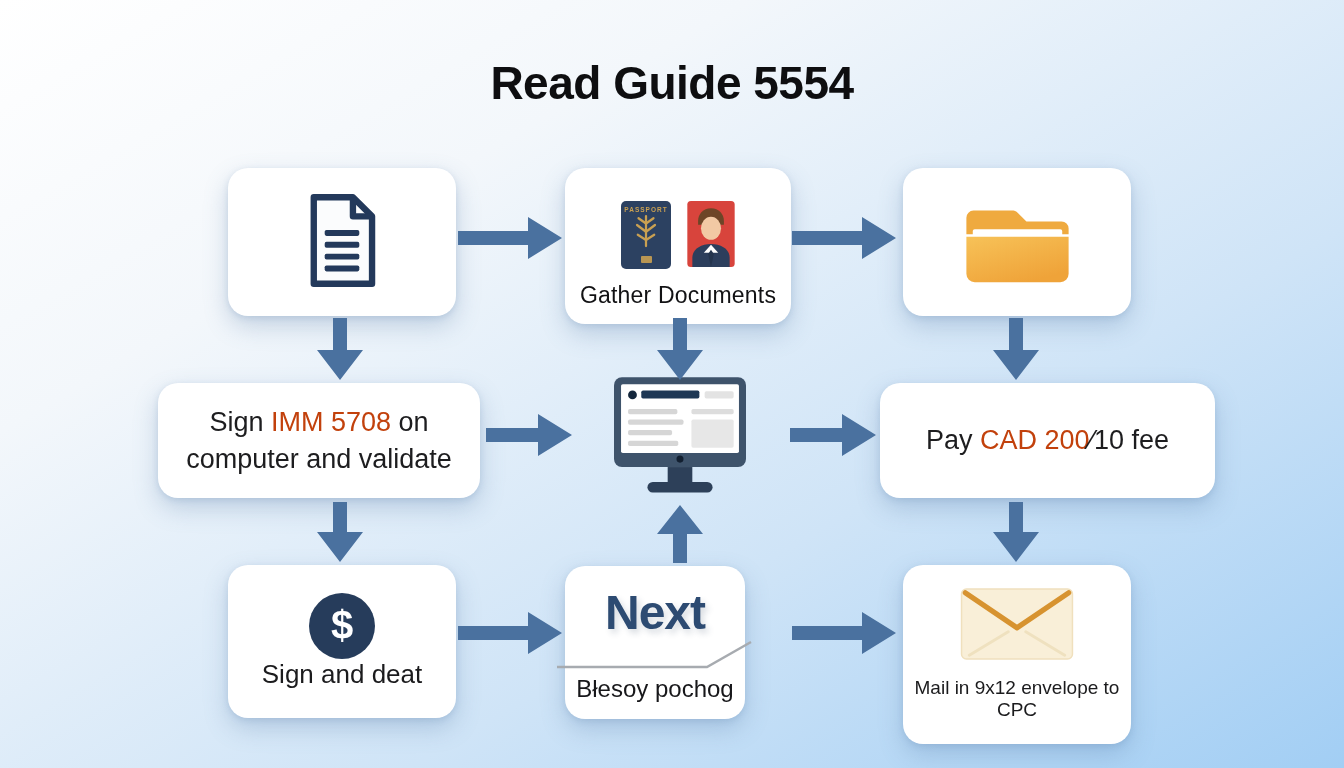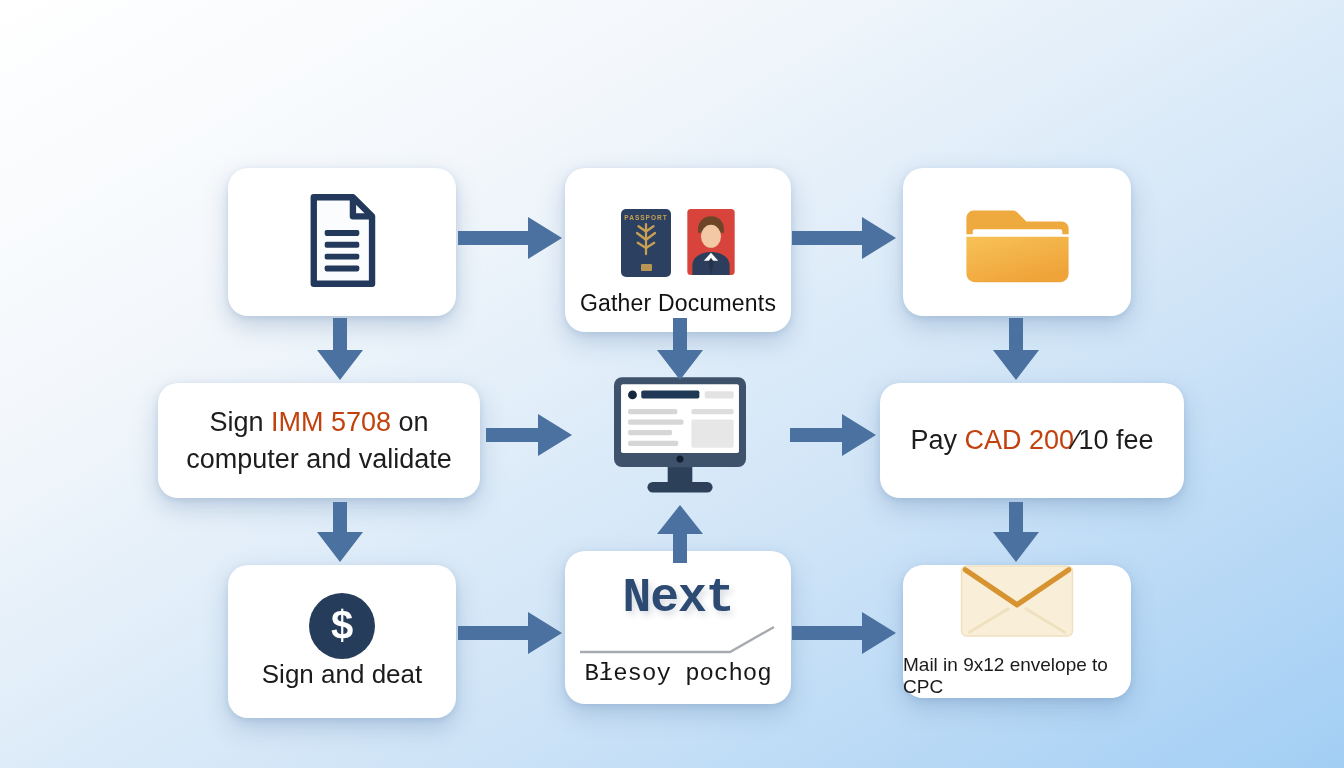--- a/index.html
+++ b/index.html
@@ -12,31 +12,31 @@
     position:absolute;left:0;right:0;top:56px;text-align:center;
     font-size:46px;font-weight:800;color:#0e0e10;letter-spacing:-0.5px;
   }
   .card{
     position:absolute;background:#ffffff;border-radius:20px;
     box-shadow:0 10px 24px rgba(90,125,170,0.30),0 2px 6px rgba(90,125,170,0.18);
     display:flex;flex-direction:column;align-items:center;justify-content:center;
   }
   
   .c-read{left:228px;top:168px;width:228px;height:148px;}
-  .c-gather{left:565px;top:168px;width:226px;height:148px;justify-content:flex-start;padding-top:16px;}
+  .c-gather{left:565px;top:168px;width:226px;height:148px;justify-content:flex-start;padding-top:8px;}
   .c-gather .icon-row{display:flex;gap:16px;margin-top:25px;align-items:flex-start;}
   .c-folder{left:903px;top:168px;width:228px;height:148px;}
   
   .c-fill{left:158px;top:383px;width:322px;height:115px;}
-  .c-pay{left:880px;top:383px;width:304px;height:115px;}
+  .c-pay{left:880px;top:383px;width:335px;height:115px;}
   .monitor-wrap{position:absolute;left:614px;top:377px;width:132px;height:122px;}
   
   .c-sign{left:228px;top:565px;width:228px;height:153px;}
-  .c-next{left:565px;top:551px;width:226px;height:153px;font-family:Liberation Mono, monospace;}
-  .c-mail{left:903px;top:565px;width:228px;height:133px;}
+  .c-next{left:565px;top:566px;width:180px;height:153px;}
+  .c-mail{left:903px;top:565px;width:228px;height:179px;text-align:center;}
 
   .step-text{font-size:27px;line-height:37px;color:#1d1d1f;text-align:center;}
   .step-text b{font-weight:400;color:#c2410c;}
   .gather-label{font-size:23px;color:#121214;margin-top:11px;font-weight:500;letter-spacing:0.2px;}
   .sign-label{font-size:26px;color:#1b1b1d;}
   .mail-label{font-size:19px;color:#1b1b1d;margin-top:13px;}
 
   .dollar-circle{
     width:66px;height:66px;border-radius:50%;background:#263c5b;
     display:flex;align-items:center;justify-content:center;
@@ -56,20 +56,21 @@
   .next-sub{font-size:24px;color:#17171a;margin-top:4px;text-align:center;}
 
   .arrow{position:absolute;}
   .arrow svg{display:block;}
 </style>
 </head>
 <body>
 
 <div class="canvas">
 
+  <div class="page-title">Read Guide 5554</div>
 
   <div class="card c-read">
     <span>
       <svg width="88" height="102" viewBox="0 0 92 112">
         <path d="M15 9 h43 l21 21 v74 h-64 z" fill="#fbfcfd" stroke="#23395b" stroke-width="7" stroke-linejoin="round"></path>
         <path d="M58 9 v21 h21" fill="none" stroke="#23395b" stroke-width="7" stroke-linejoin="round"></path>
         <rect x="27" y="45" width="38" height="6.5" rx="2" fill="#23395b"></rect>
         <rect x="27" y="58" width="38" height="6.5" rx="2" fill="#23395b"></rect>
         <rect x="27" y="71" width="38" height="6.5" rx="2" fill="#23395b"></rect>
         <rect x="27" y="84" width="38" height="6.5" rx="2" fill="#23395b"></rect>

